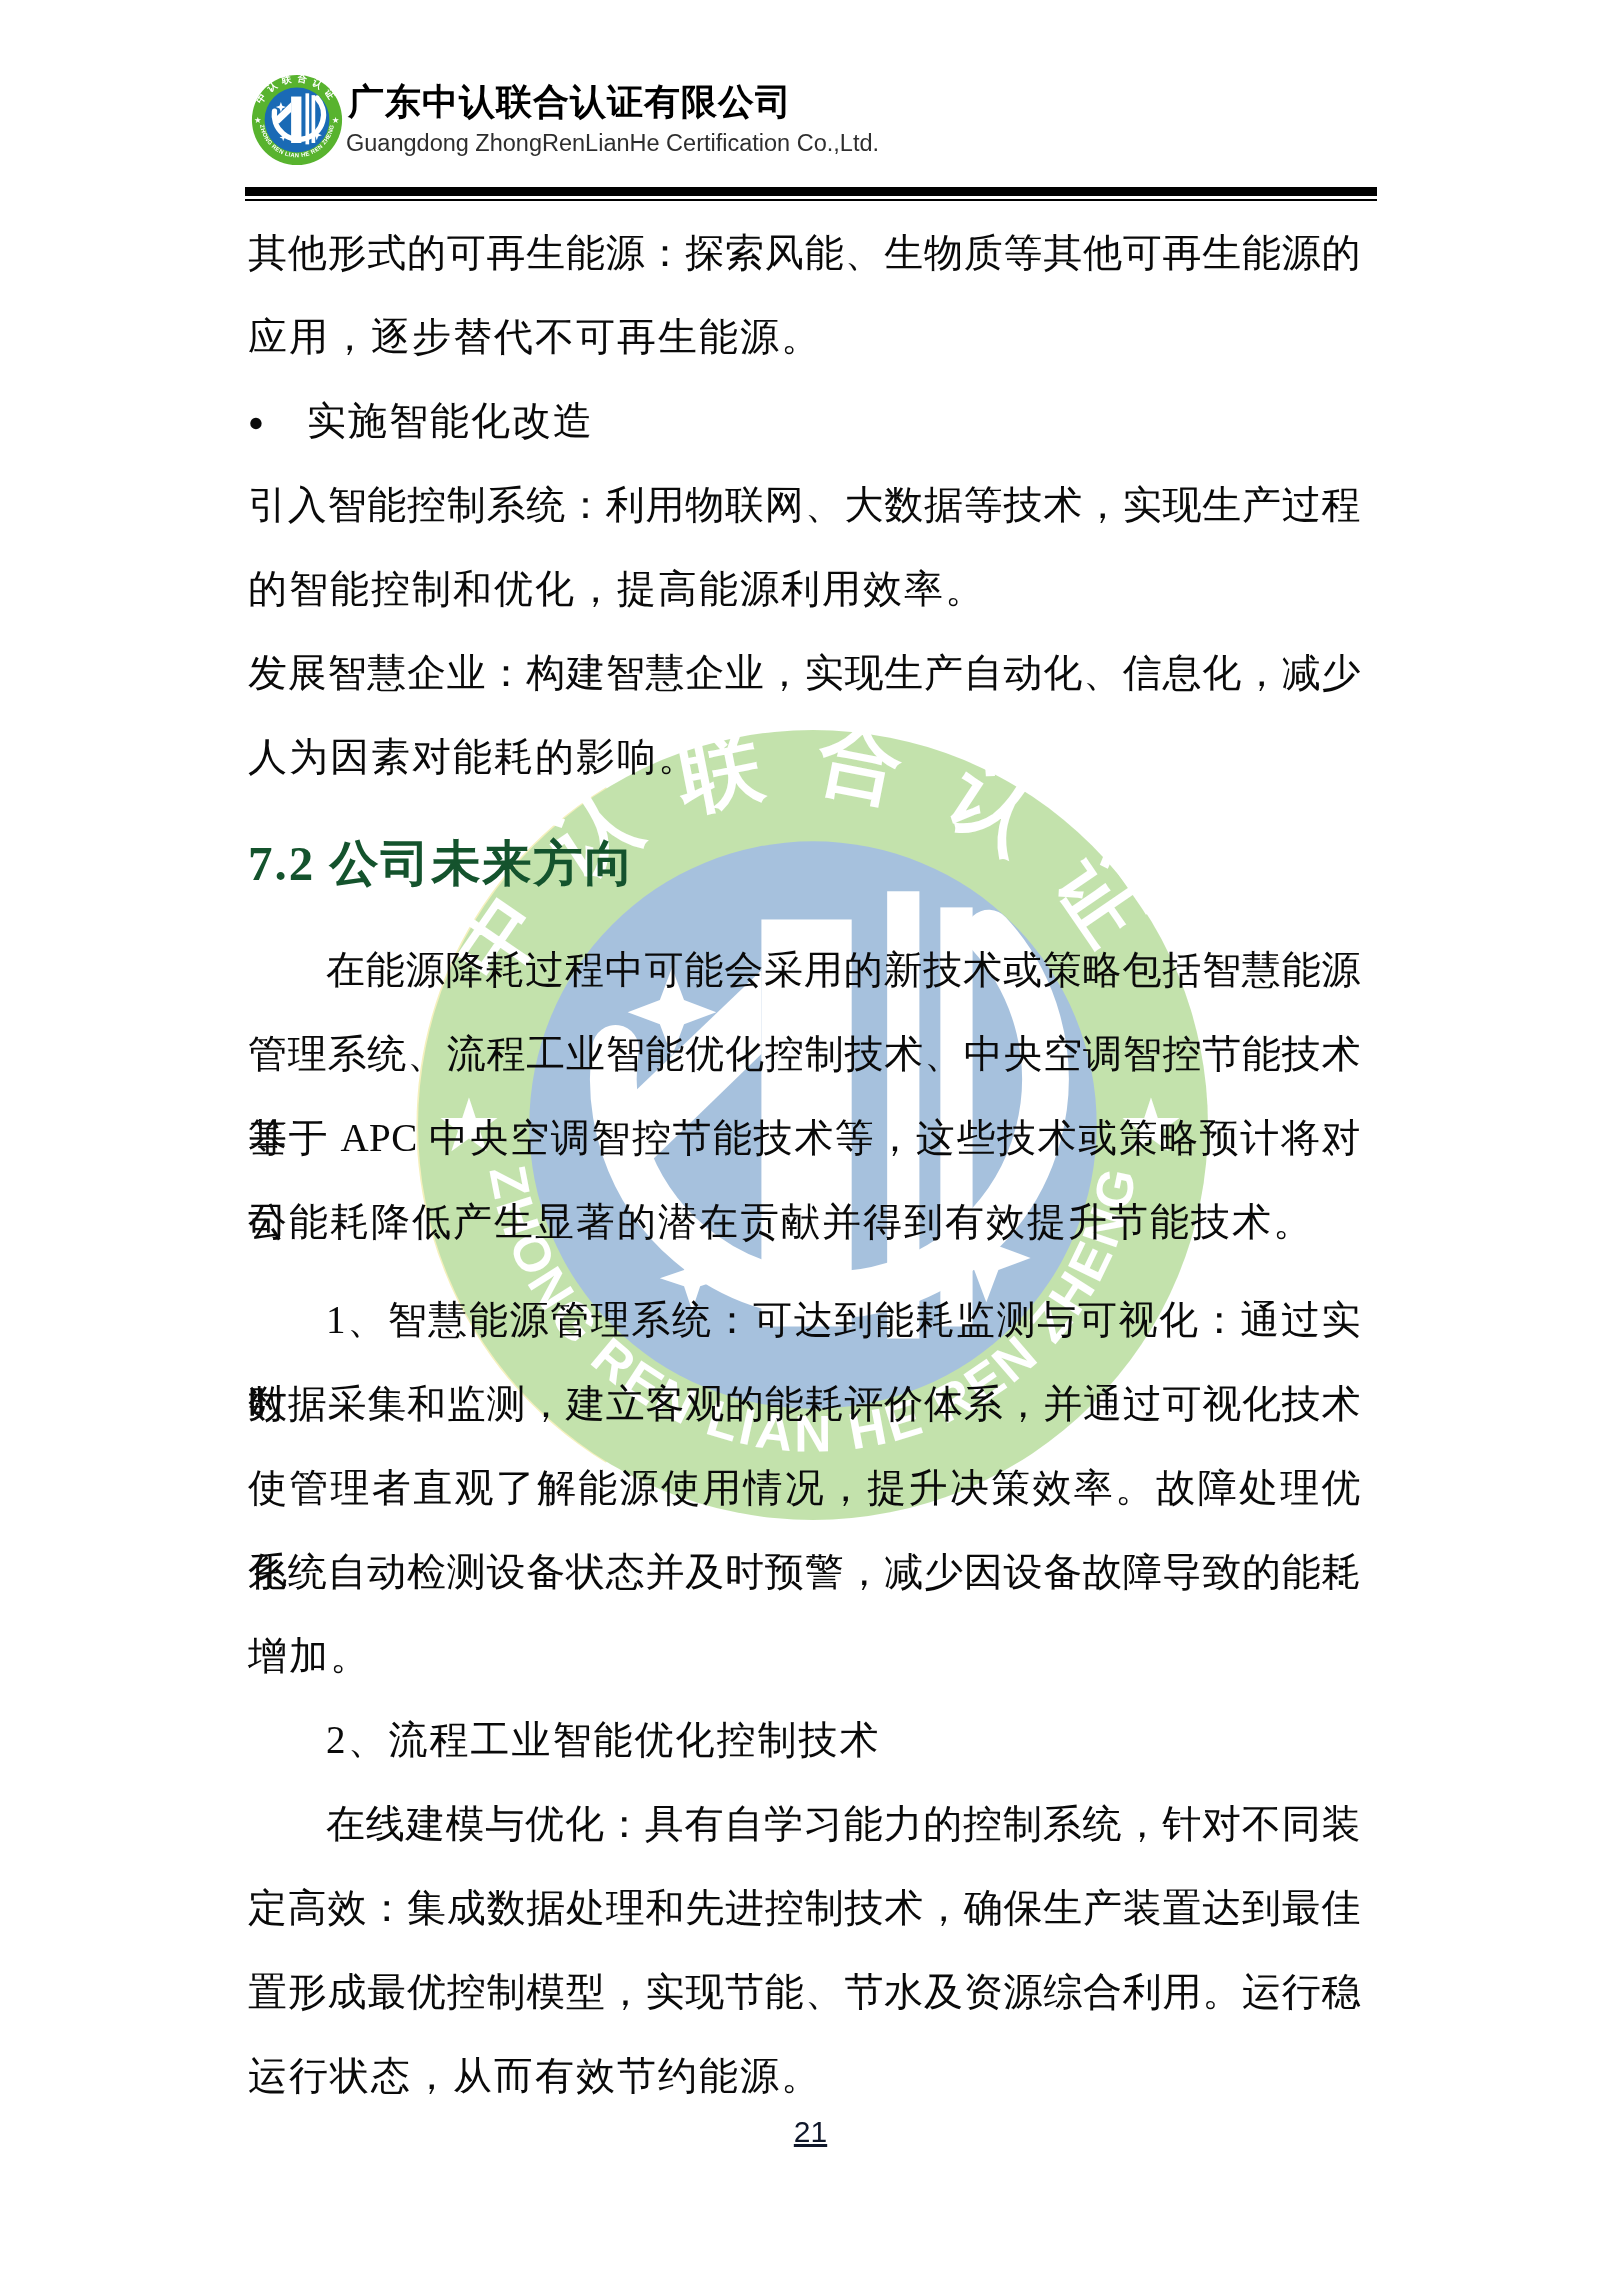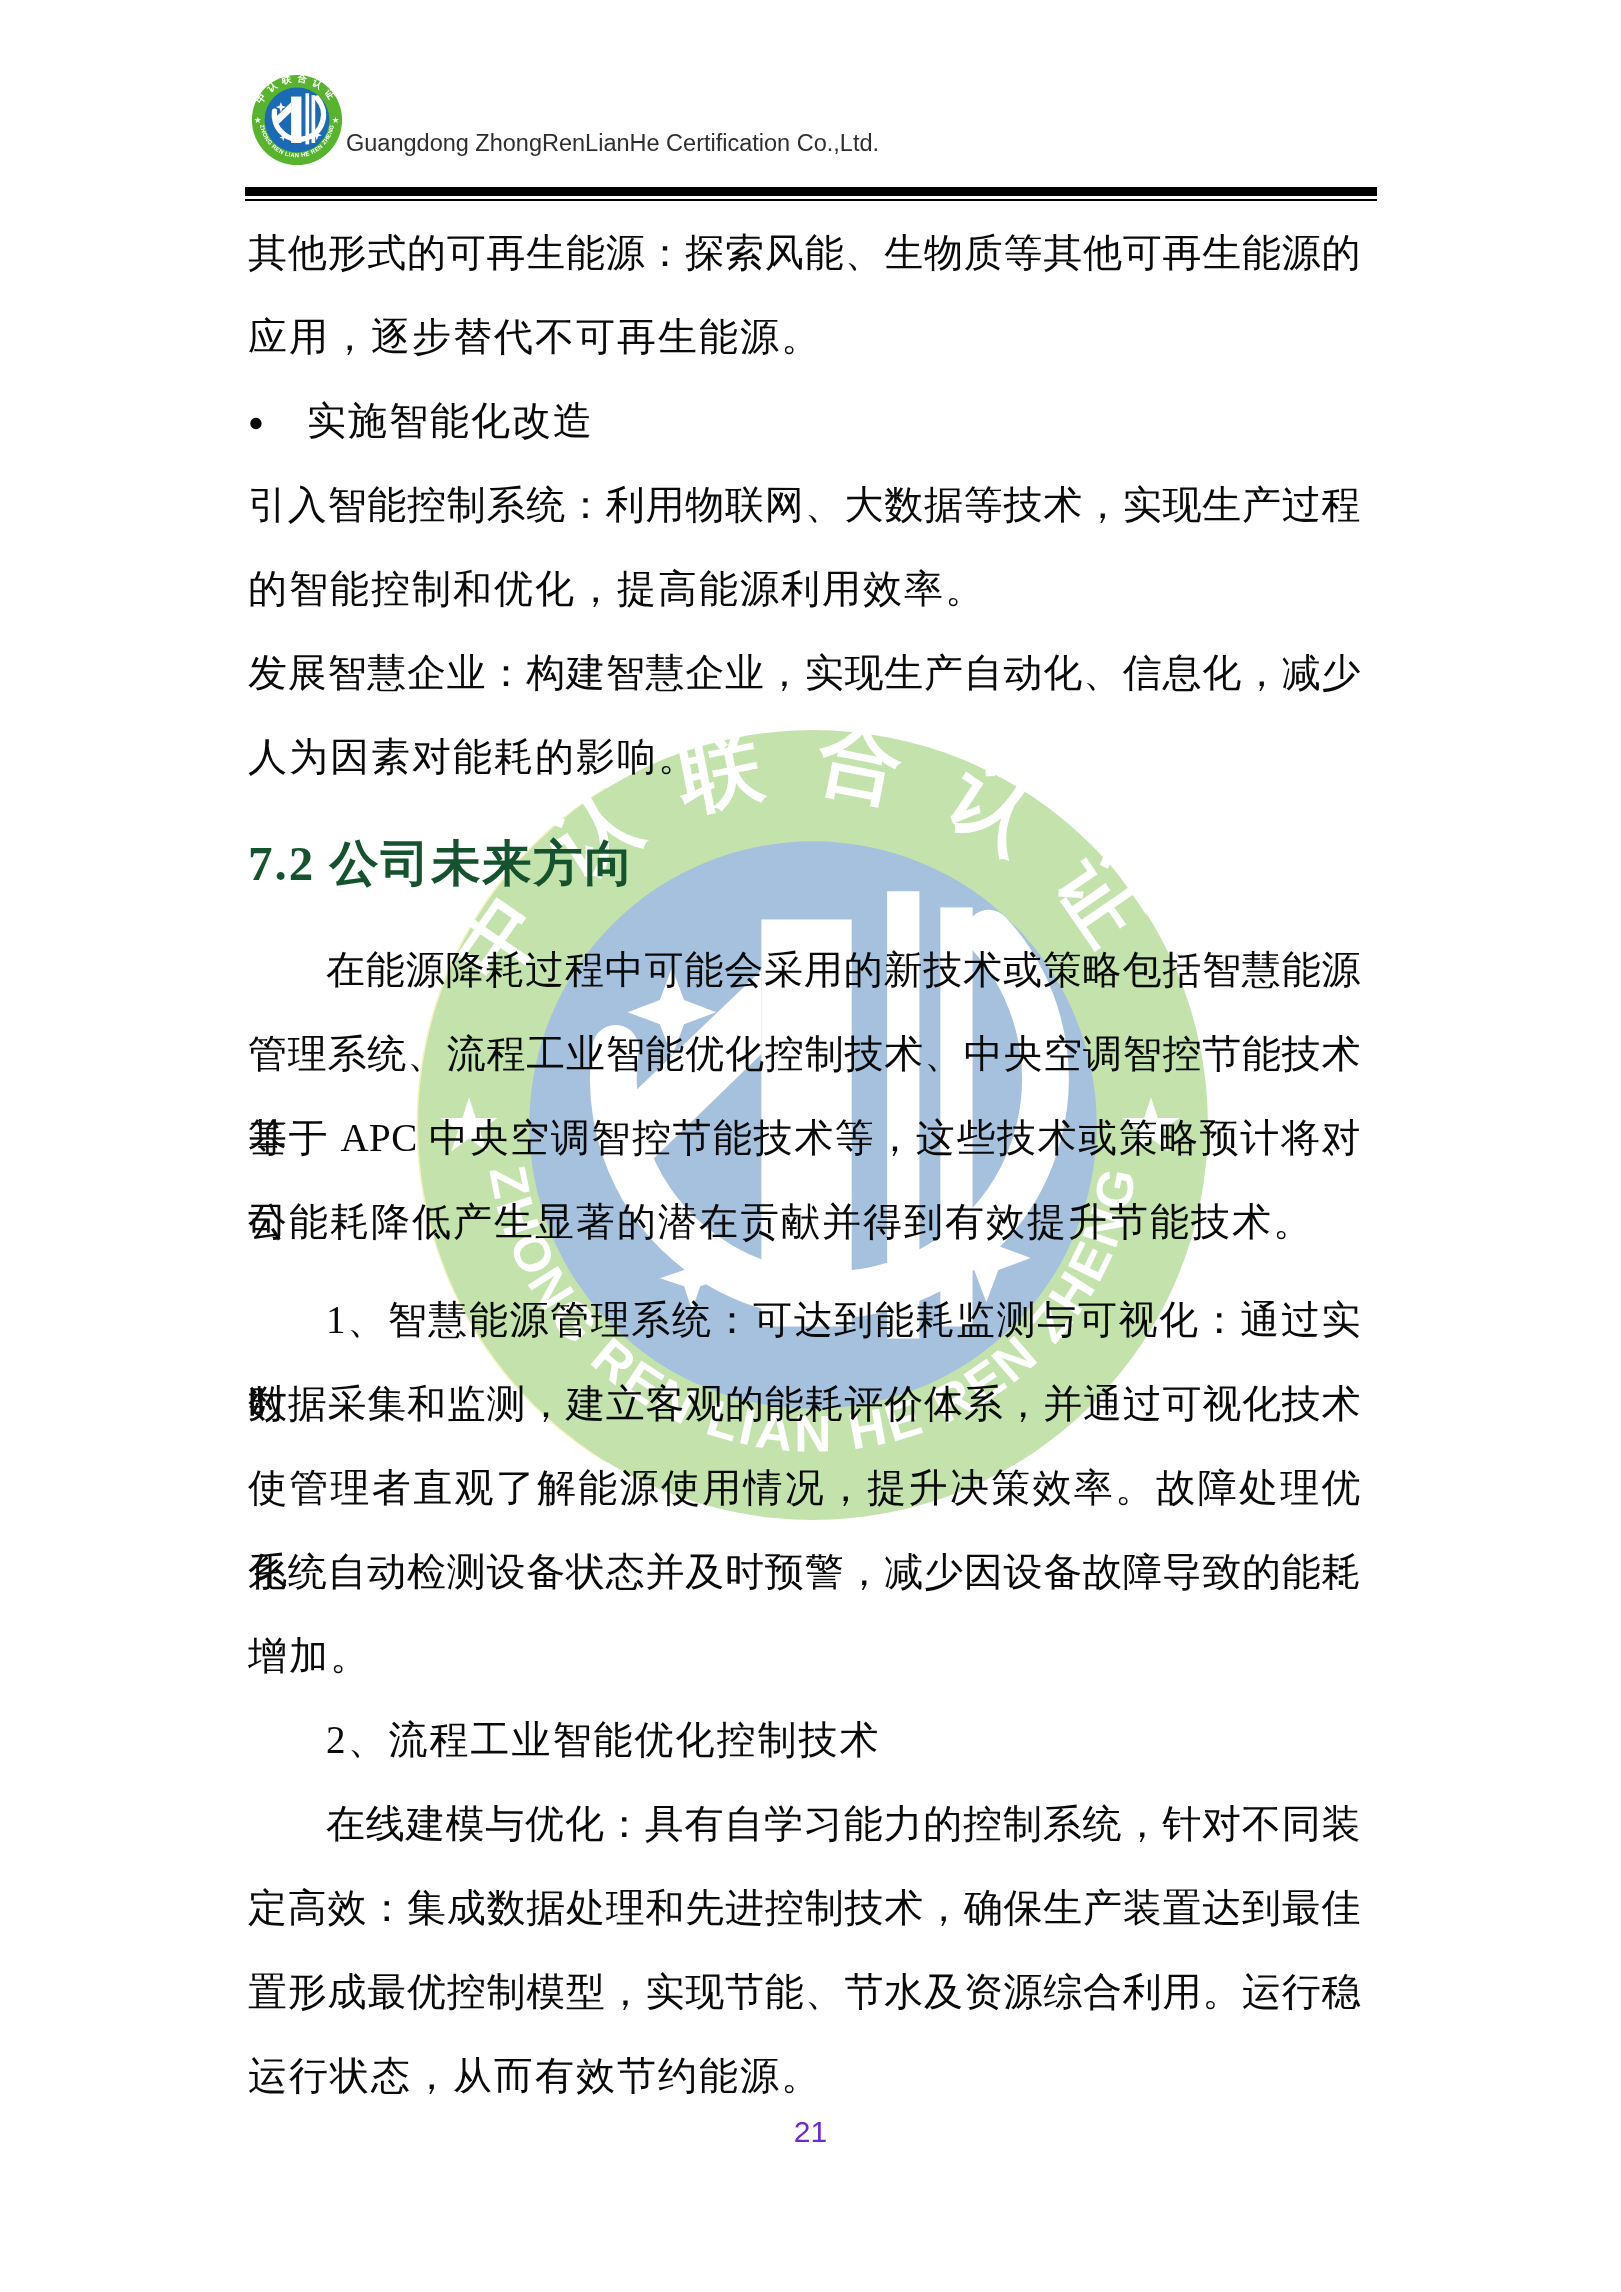--- a/index.html
+++ b/index.html
@@ -56,21 +56,21 @@
   }
   #section-heading{
     height:129px;line-height:129px;
     font-size:49px;font-weight:bold;letter-spacing:2px;color:#14532d;
   }
   
   #page-number{
     position:absolute;left:0;right:0;top:2115px;
     text-align:center;
     font-family:"Liberation Sans","DejaVu Sans",sans-serif;
-    font-size:30px;color:#6d28d9;z-index:1;
+    font-size:30px;color:#0f172a;z-index:1;text-decoration:underline;
   }
   .logo-svg{display:block;width:100%;height:100%;}
 </style>
 </head>
 <body>
 
 <div id="page">
 
   <div id="header-logo">
     <svg class="logo-svg" viewBox="-500 -500 1000 1000">
@@ -90,20 +90,21 @@
       </text>
       <path id="bpA" d="M -405 0 A 405 405 0 0 0 405 0" fill="none"></path>
       <text fill="#ffffff" font-size="64" font-weight="bold" letter-spacing="4" font-family="Liberation Sans, sans-serif">
         <textPath href="#bpA" startOffset="50%" text-anchor="middle">ZHONG REN LIAN HE REN ZHENG</textPath>
       </text>
       <text x="-468" y="32" font-size="92" fill="#ffffff">★</text>
       <text x="378" y="32" font-size="92" fill="#ffffff">★</text>
     </svg>
   </div>
 
+  <div id="company-cn">广东中认联合认证有限公司</div>
   <div id="company-en">Guangdong ZhongRenLianHe Certification Co.,Ltd.</div>
   <div id="header-rule"></div>
 
   <div id="watermark">
     <svg class="logo-svg" viewBox="-500 -500 1000 1000">
       <path d="M -250 -408 A 478 478 0 0 0 -250 408" fill="none" stroke="#e9df6e" stroke-width="26"></path>
       <circle r="490" fill="#7cc04a"></circle>
       <circle r="352" fill="#3c77b6"></circle>
       <path d="M -245 -95 A 268 268 0 1 0 218 -238" fill="none" stroke="#ffffff" stroke-width="58" stroke-linecap="round"></path>
       <polygon fill="#ffffff" points="-252,-12 -64,-192 -64,-88 -198,42"></polygon>

